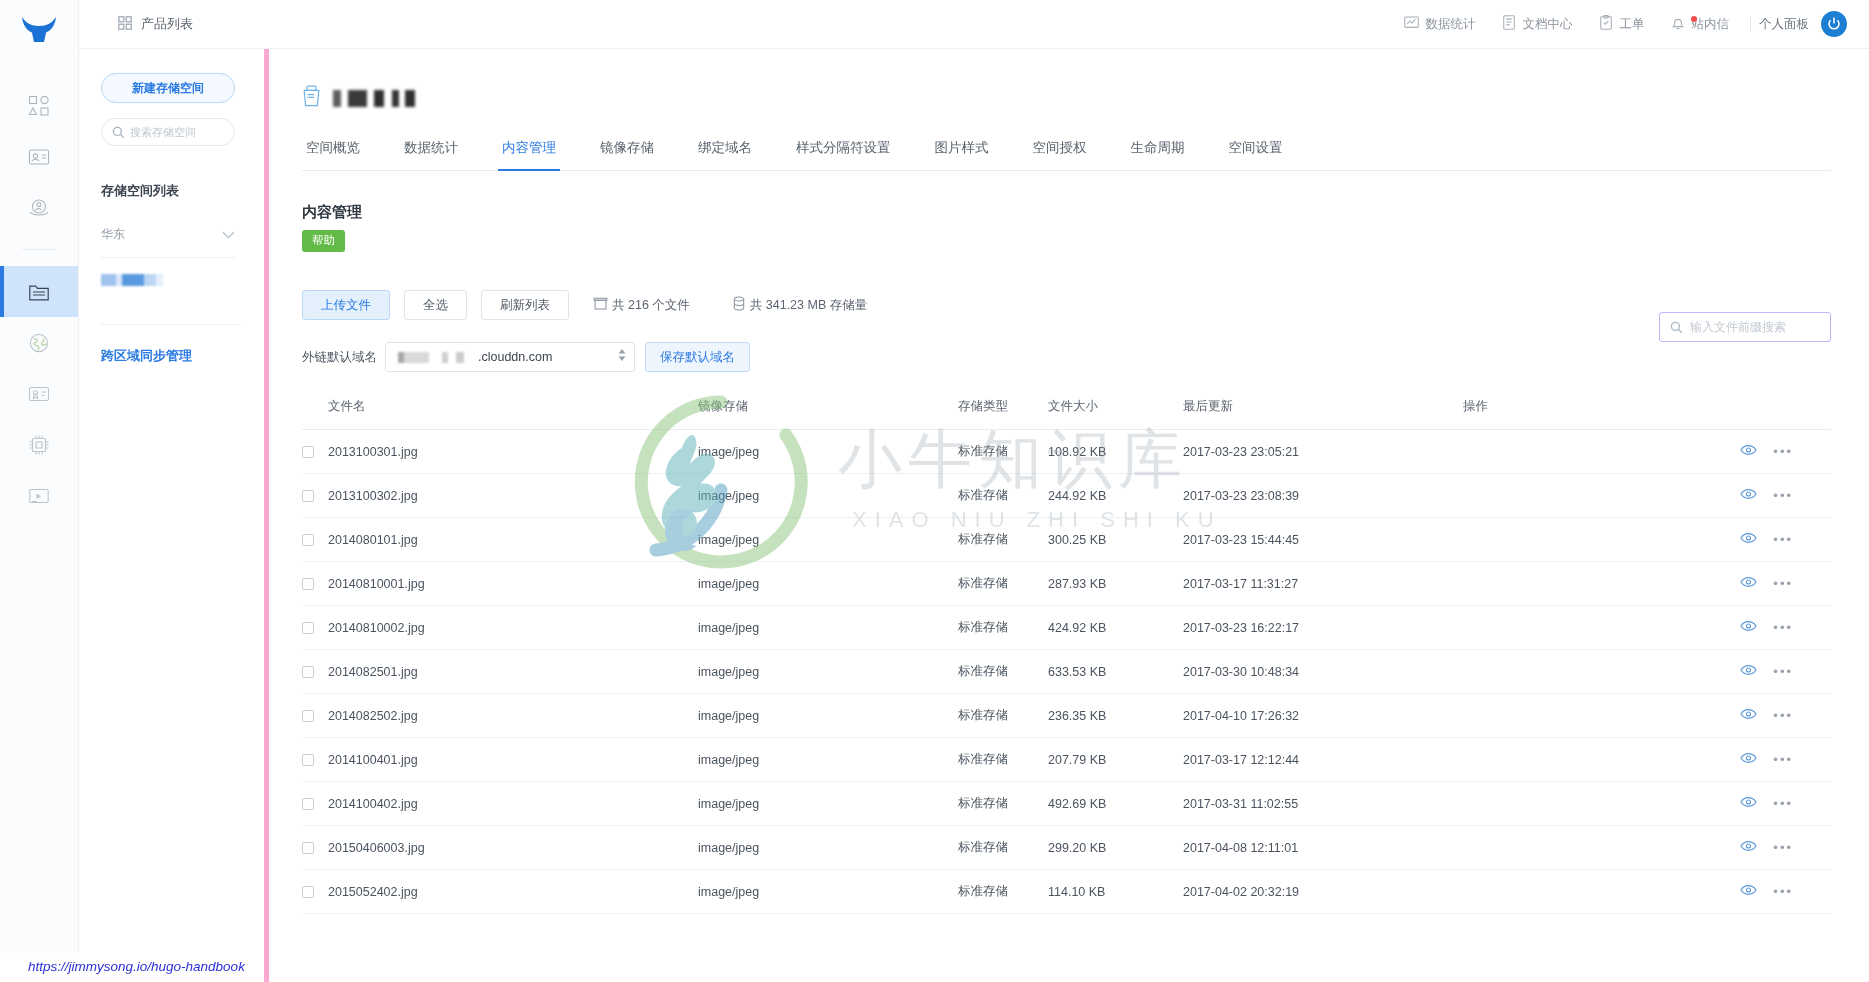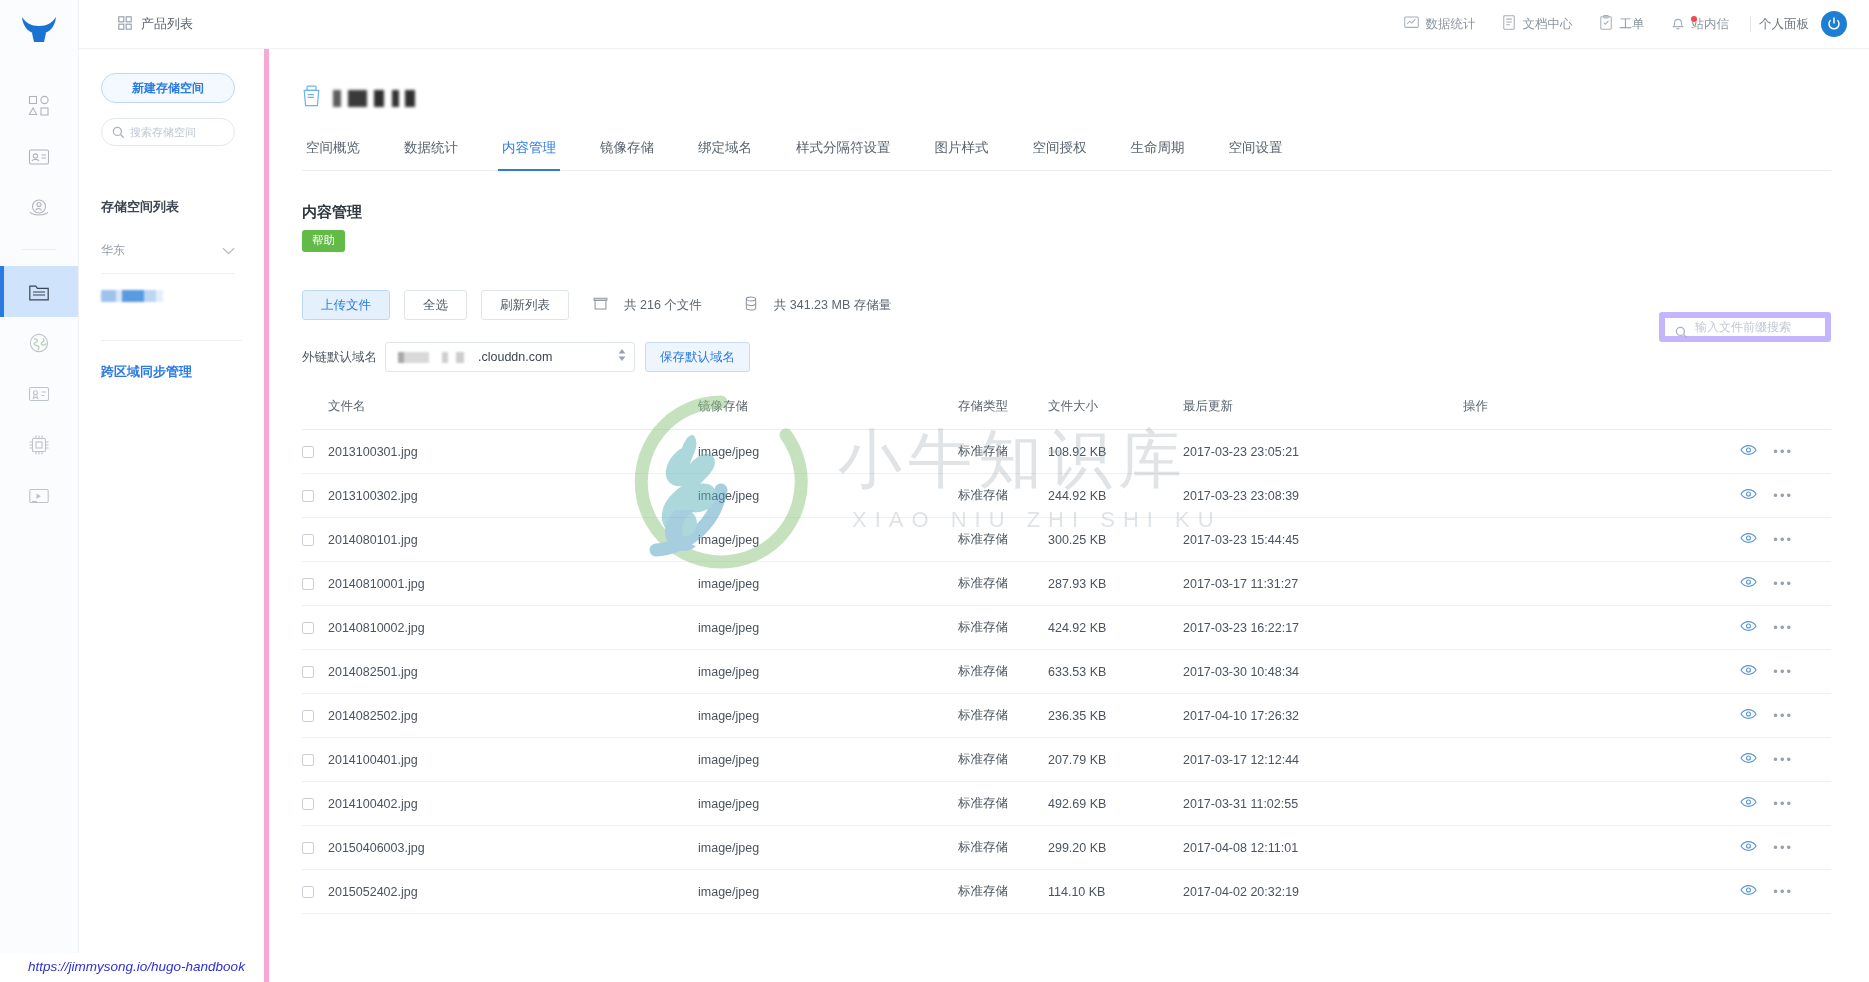--- a/index.html
+++ b/index.html
@@ -47,21 +47,21 @@
     border: 1px solid #e4e9ef; border-radius: 16px; background: #fff;
     display: flex; align-items: center; padding-left: 28px;
   }
   .bucket-search input {
     border: 0; outline: 0; font-size: 11px; color: #9aa4b0; width: 100%;
     font-family: inherit; background: transparent;
   }
   .bucket-search input::placeholder { color: #bfc7d1; }
   .bucket-search .sicon { position: absolute; left: 10px; top: 6px; }
   .lpanel-title {
-    margin-top: 52px; font-size: 13px; font-weight: bold; color: #3c4550;
+    margin-top: 36px; font-size: 13px; font-weight: bold; color: #3c4550;
   }
   .region-row {
     margin-top: 26px; display: flex; align-items: center;
     justify-content: space-between; width: 134px; font-size: 12px;
     color: #97a0ab; cursor: pointer; padding-bottom: 14px;
     border-bottom: 1px solid #eef1f4;
     gap: 40px;
   }
   .bucket-item { margin-top: 14px; height: 20px; cursor: pointer; }
   .blur-bar {
@@ -137,28 +137,28 @@
 
   .toolbar { display: flex; align-items: center; margin-top: 38px; gap: 14px; }
   .btn {
     height: 30px; padding: 0 18px; border-radius: 3px; font-size: 12.5px;
     display: flex; align-items: center; justify-content: center; cursor: pointer;
     font-family: inherit;
   }
   .btn-primary { background: #e4f0fc; border: 1px solid #bcd8f7; color: #2a7ae2; }
   .btn-default { background: #fff; border: 1px solid #dfe4ea; color: #4d5762; }
   .stat {
-    display: flex; align-items: center; gap: 16px;
+    display: flex; align-items: center; gap: 4px;
     font-size: 12.5px; color: #5b646f; margin-left: 10px; text-align: right;
   }
   .stat + .stat { margin-left: 28px; }
 
   .search-box {
     position: absolute; right: 38px; top: 312px; width: 172px; height: 30px;
-    border: 6px solid #c4b5fd; border-radius: 3px; background: #fff;
+    border: 1px solid #c4b5fd; border-radius: 3px; background: #fff;
     display: flex; align-items: center; padding-left: 30px;
   }
   .search-box .sicon { position: absolute; left: 10px; top: 7px; }
   .search-box input {
     border: 0; outline: 0; width: 100%; font-size: 12px; color: #7d8894;
     font-family: inherit; background: transparent;
   }
   .search-box input::placeholder { color: #c2c9d2; }
 
   .domain-row { display: flex; align-items: center; margin-top: 22px; gap: 0; }

